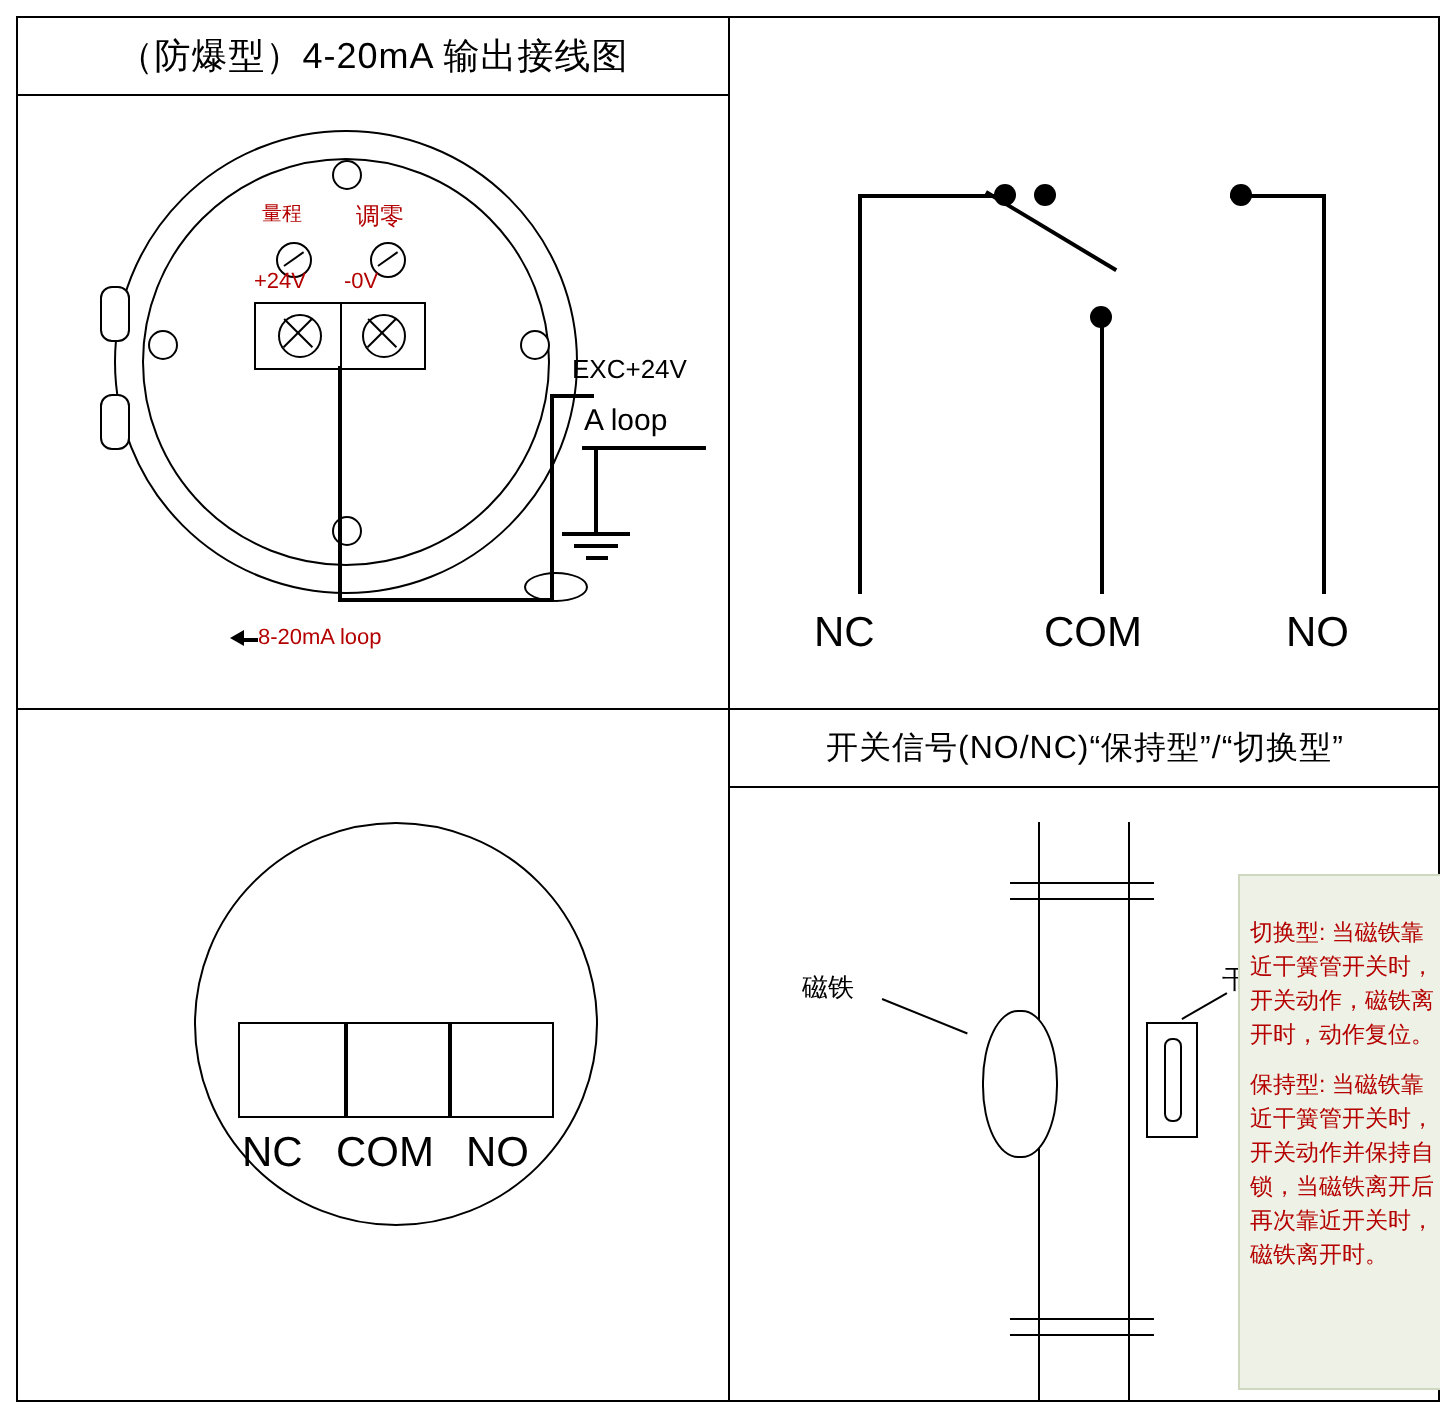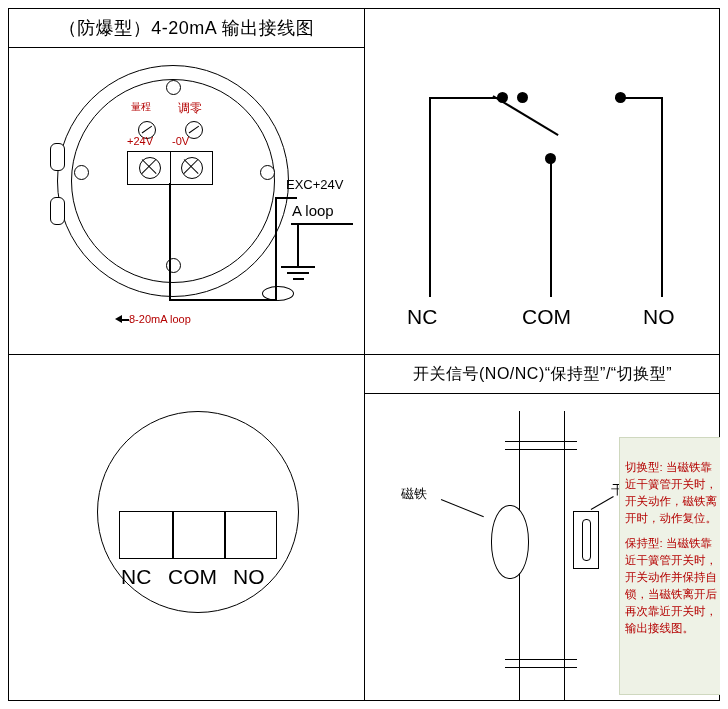--- a/index.html
+++ b/index.html
@@ -179,20 +179,20 @@
         <div class="sline" style="position:absolute;left:76px;top:106px;width:46px;height:1.2px;background:#000;transform:rotate(22deg);transform-origin:0 50%;"></div>
         <div class="lbl" style="left:36px;top:92px;font-size:13px;">磁铁</div>
 
         <div class="sline" style="position:absolute;left:226px;top:116px;width:26px;height:1.2px;background:#000;transform:rotate(-30deg);transform-origin:0 50%;"></div>
         <div class="lbl" style="left:246px;top:88px;font-size:13px;">干簧管</div>
 
         <div class="note">
           <div class="inner">
             <p>切换型: 当磁铁靠近干簧管开关时，开关动作，磁铁离开时，动作复位。</p>
             <div class="gap"></div>
-            <p>保持型: 当磁铁靠近干簧管开关时，开关动作并保持自锁，当磁铁离开后再次靠近开关时，输出接线图。</p>
+            <p>保持型: 当磁铁靠近干簧管开关时，开关动作并保持自锁，当磁铁离开后再次靠近开关时，磁铁离开时。</p>
           </div>
         </div>
       </div>
     </div>
 
   </div>
 </div>
 
 </body></html>

